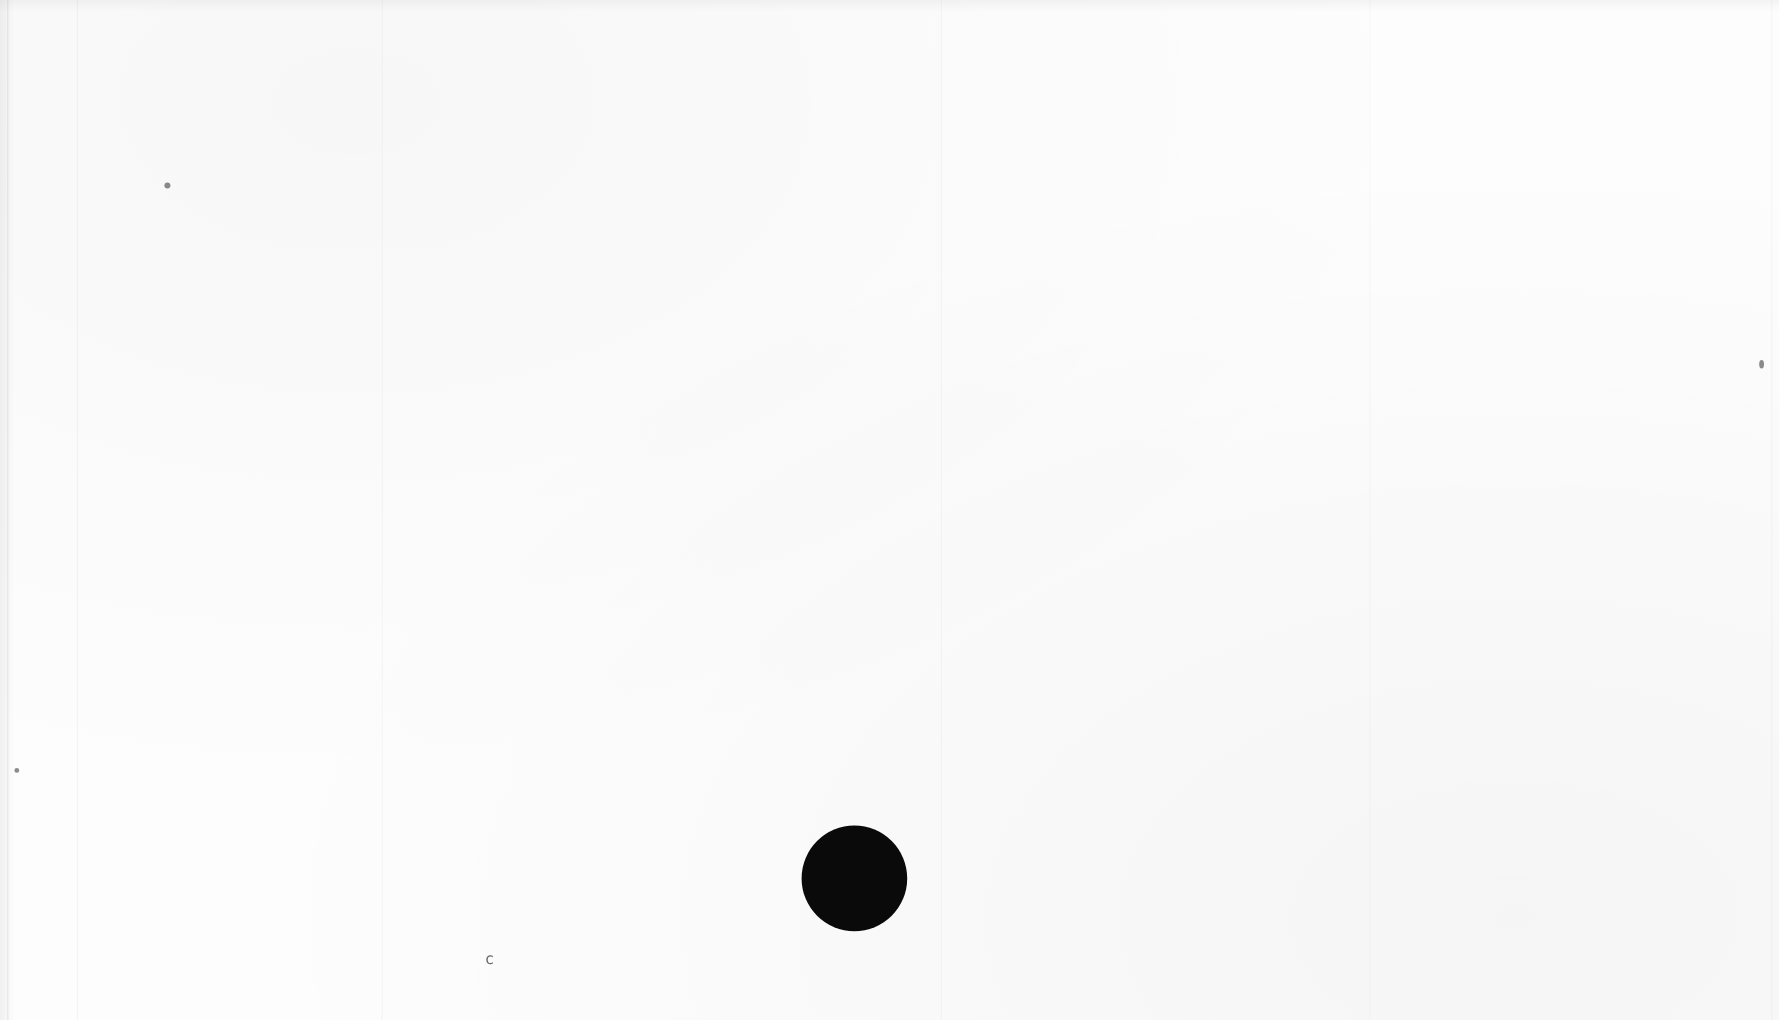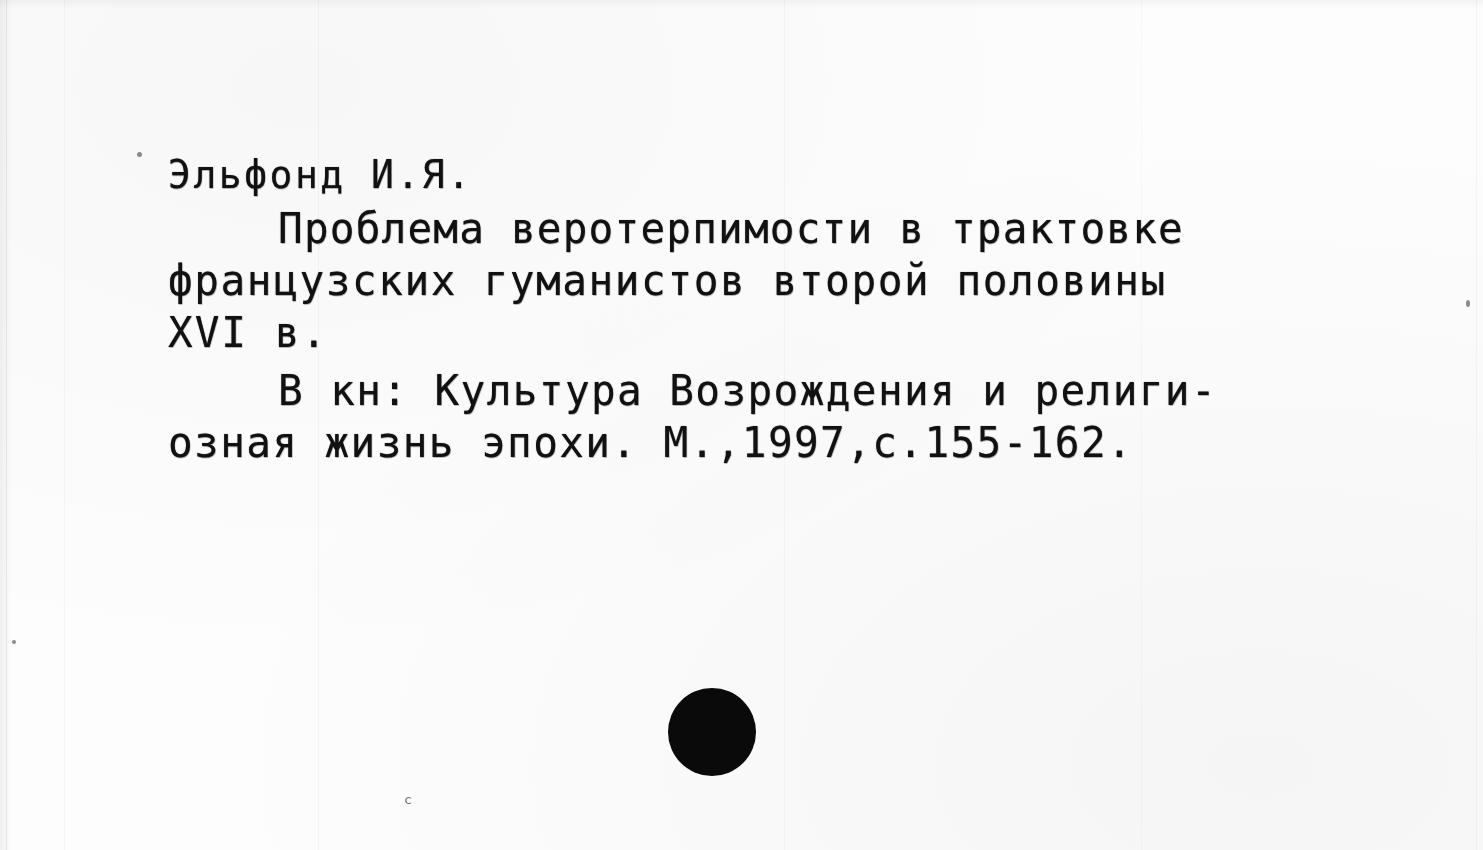--- a/index.html
+++ b/index.html
@@ -90,25 +90,17 @@
   <div class="streak" style="left:64px; opacity:.5;"></div>
   <div class="streak" style="left:318px; opacity:.45;"></div>
   <div class="streak" style="left:784px; opacity:.4;"></div>
   <div class="streak" style="left:1141px; opacity:.35;"></div>
   <div class="streak" style="left:1476px; opacity:.5;"></div>
 
   <div class="speck" style="left:137px; top:152px; width:5px; height:5px;"></div>
   <div class="speck" style="left:1466px; top:300px; width:4px; height:7px;"></div>
   <div class="speck" style="left:12px; top:640px; width:4px; height:4px;"></div>
 
-  <div id="card">
-    <div class="line l-author">Эльфонд И.Я.</div>
-    <div class="line l-title1">Проблема веротерпимости в трактовке</div>
-    <div class="line l-title2">французских гуманистов второй половины</div>
-    <div class="line l-title3">XVI в.</div>
-    <div class="line l-src1">В кн: Культура Возрождения и религи-</div>
-    <div class="line l-src2">озная жизнь эпохи. М.,1997,с.155-162.</div>
-  </div>
 
   <div id="stamp"></div>
   <div id="bottom-mark">c</div>
 
 </div>
 
 </body></html>

